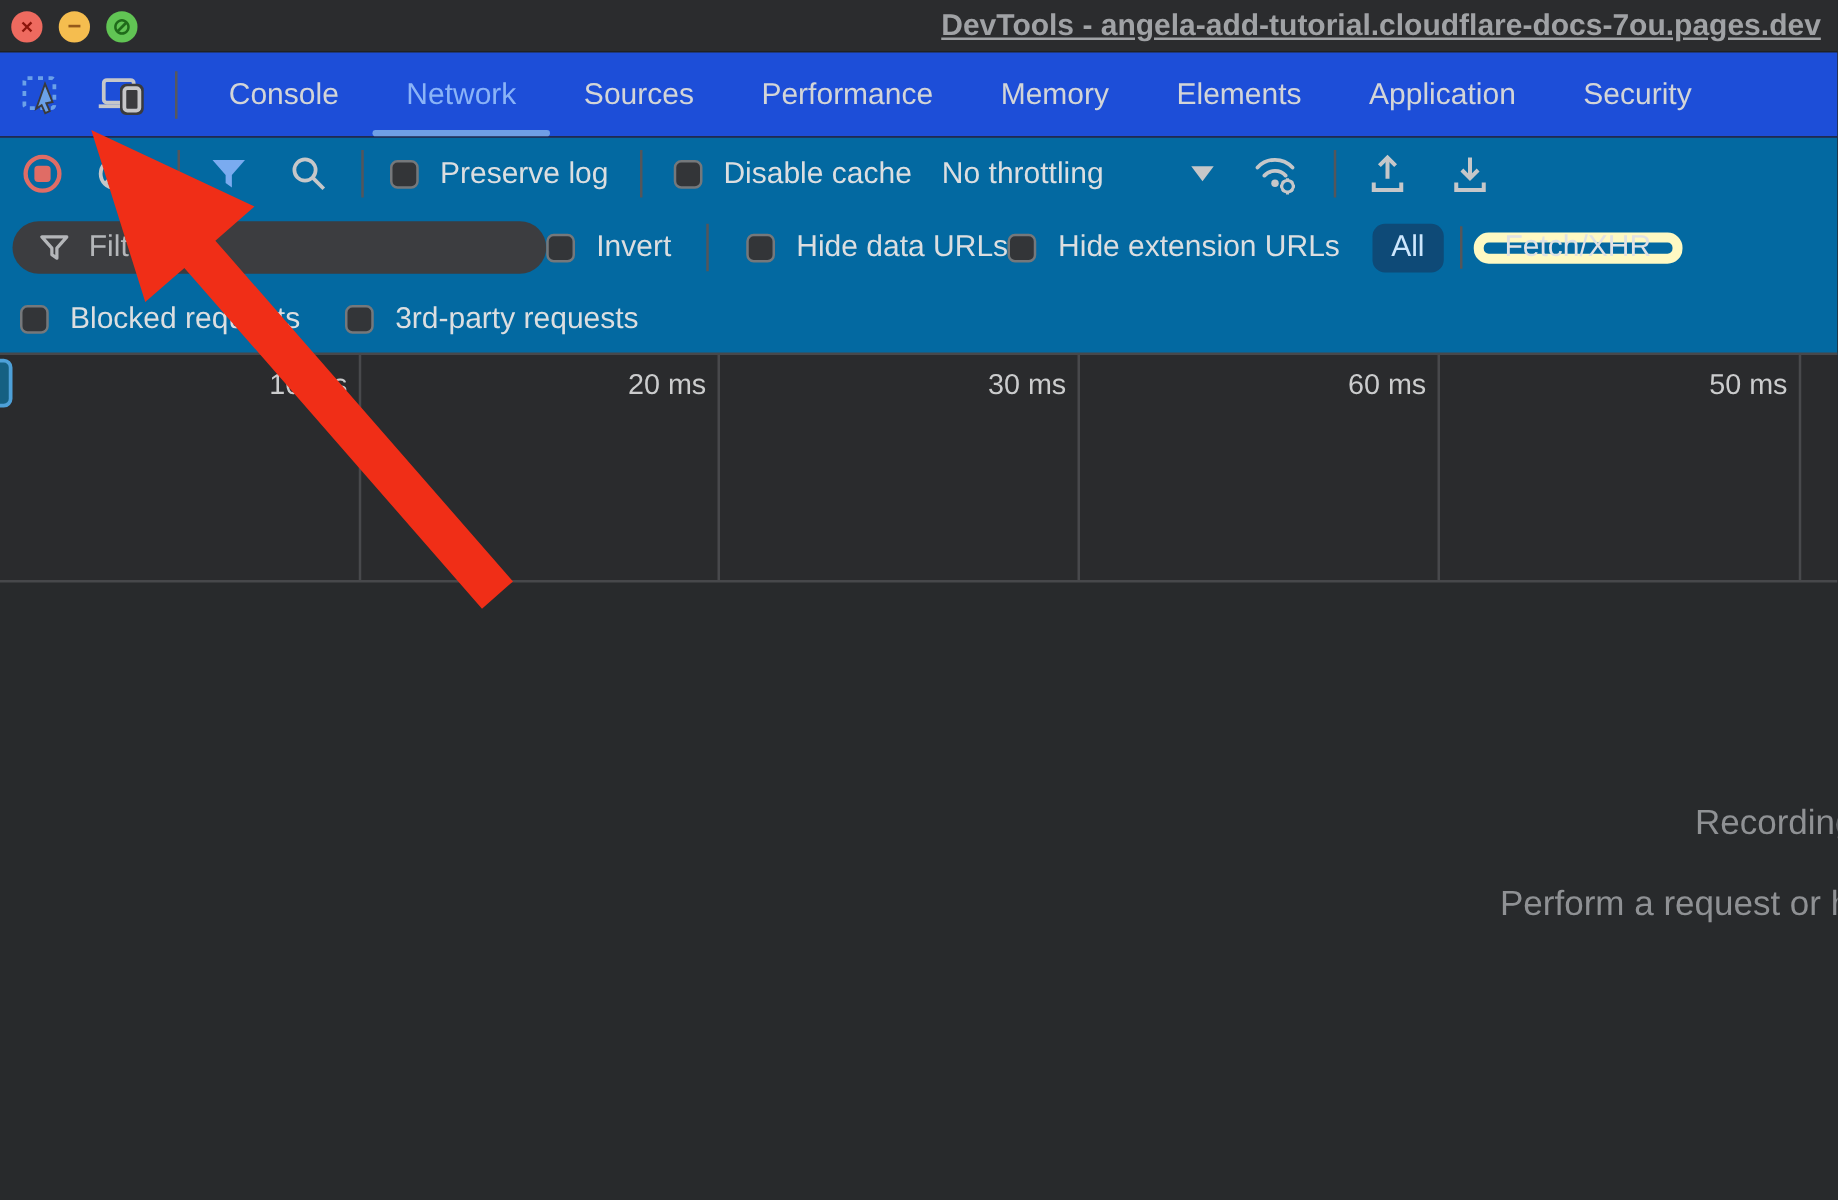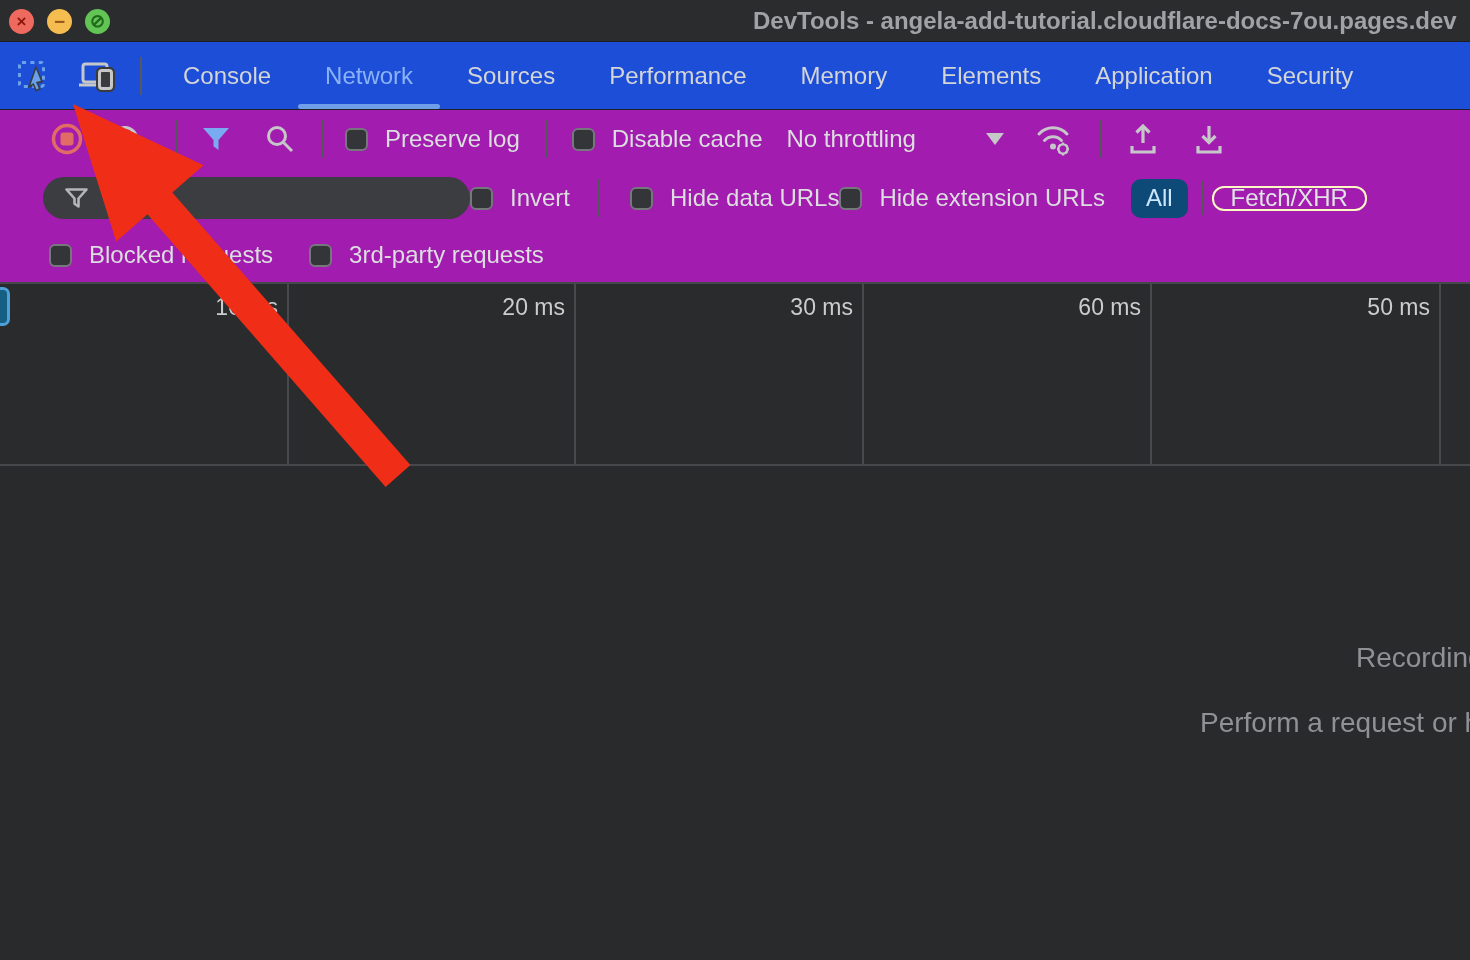--- a/index.html
+++ b/index.html
@@ -29,20 +29,21 @@
     display: flex; align-items: center; justify-content: center;
     font-size: 17px; font-weight: 700; line-height: 1;
   }
   .light.close { background: #ee6a5f; color: #8c150b; }
   .light.min   { background: #f5bd4f; color: #94591a; font-size: 19px; }
   .light.zoom  { background: #61c454; color: #1f6a1a; font-size: 18px; }
   .win-title {
     position: absolute; left: 753px; top: 7px;
     font-size: 24px; font-weight: 700; color: #a0a2a5;
     white-space: nowrap;
+    text-decoration: underline;
   }
 
   
   .tabbar {
     height: 68px;
     background: #1d4ed8;
     border-bottom: 1px solid #202124;
     display: flex; align-items: center;
     position: relative;
   }
@@ -54,21 +55,21 @@
     padding: 0 27px; font-size: 24px; color: #d3d5d7;
     display: flex; align-items: center; position: relative; white-space: nowrap;
   }
   .tab.active { color: #8ab3f7; }
   .tab.active::after {
     content: ""; position: absolute; left: 0; right: 0; bottom: 0;
     height: 5px; background: #6f9fe6; border-radius: 3px;
   }
 
   
-  .row { display: flex; align-items: center; background: #a21caf; padding-left: 33px; }
+  .row { display: flex; align-items: center; background: #0369a1; }
   .toolbar   { height: 58px; }
   .filterrow { height: 60px; }
   .filterrow2{ height: 56px; border-bottom: 2px solid #47484b; }
 
   .checkbox { display: flex; align-items: center; cursor: default; }
   .cb {
     width: 23px; height: 23px; border-radius: 6px;
     border: 2.5px solid #75787b; background: #333538;
     flex: 0 0 auto;
   }
@@ -93,21 +94,21 @@
   }
   .filter-pill input::placeholder { color: #b4b6b9; opacity: 1; }
 
   .pill-all {
     height: 39px; padding: 0 15px; border-radius: 10px;
     background: #0e4a77; color: #cde7fd; font-size: 24px; font-weight: 500;
     display: flex; align-items: center;
   }
   .pill-type {
     height: 25px; padding: 0 17px; border-radius: 12px;
-    border: 2px solid #fef9c3; color: #e0e2e4; font-size: 24px;
+    border: 8px solid #fef9c3; color: #e0e2e4; font-size: 24px;
     display: flex; align-items: center; white-space: nowrap;
   }
 
   
   .ruler {
     position: relative; height: 182px;
     background: #2a2b2d; border-bottom: 2px solid #47484b;
     overflow: hidden;
   }
   .tick-line {

